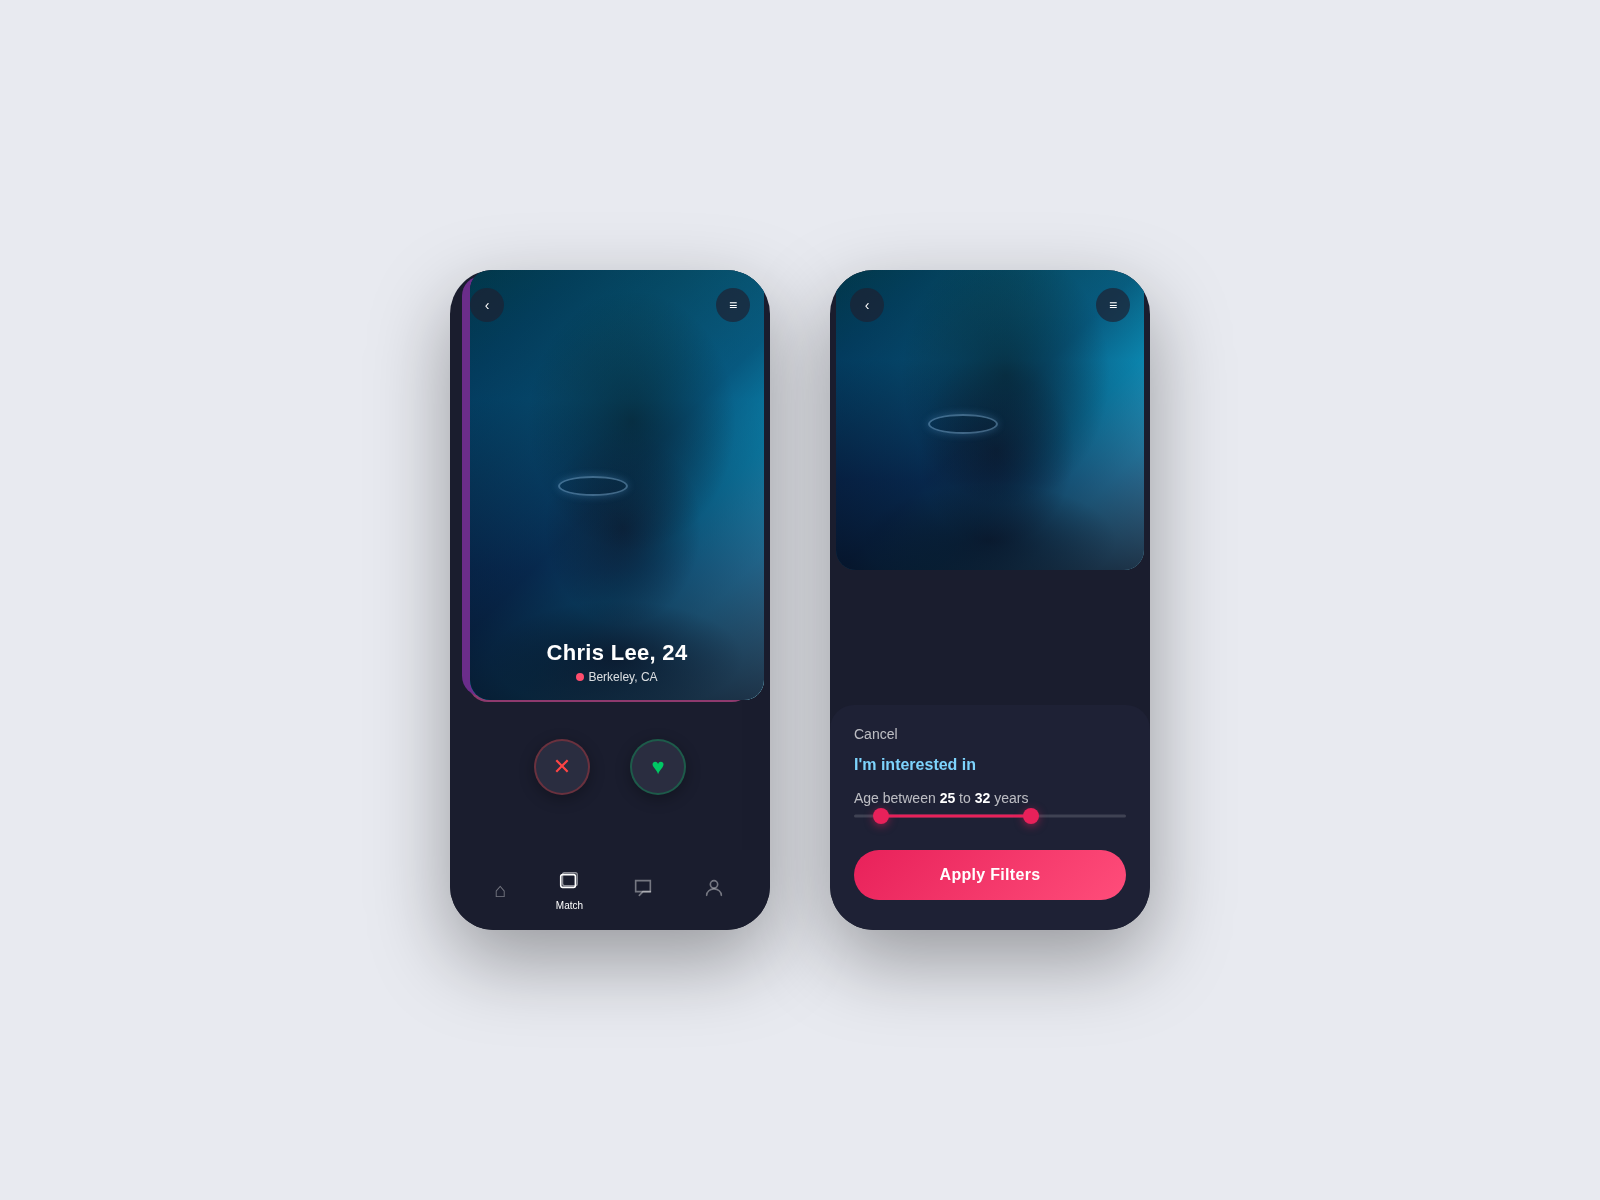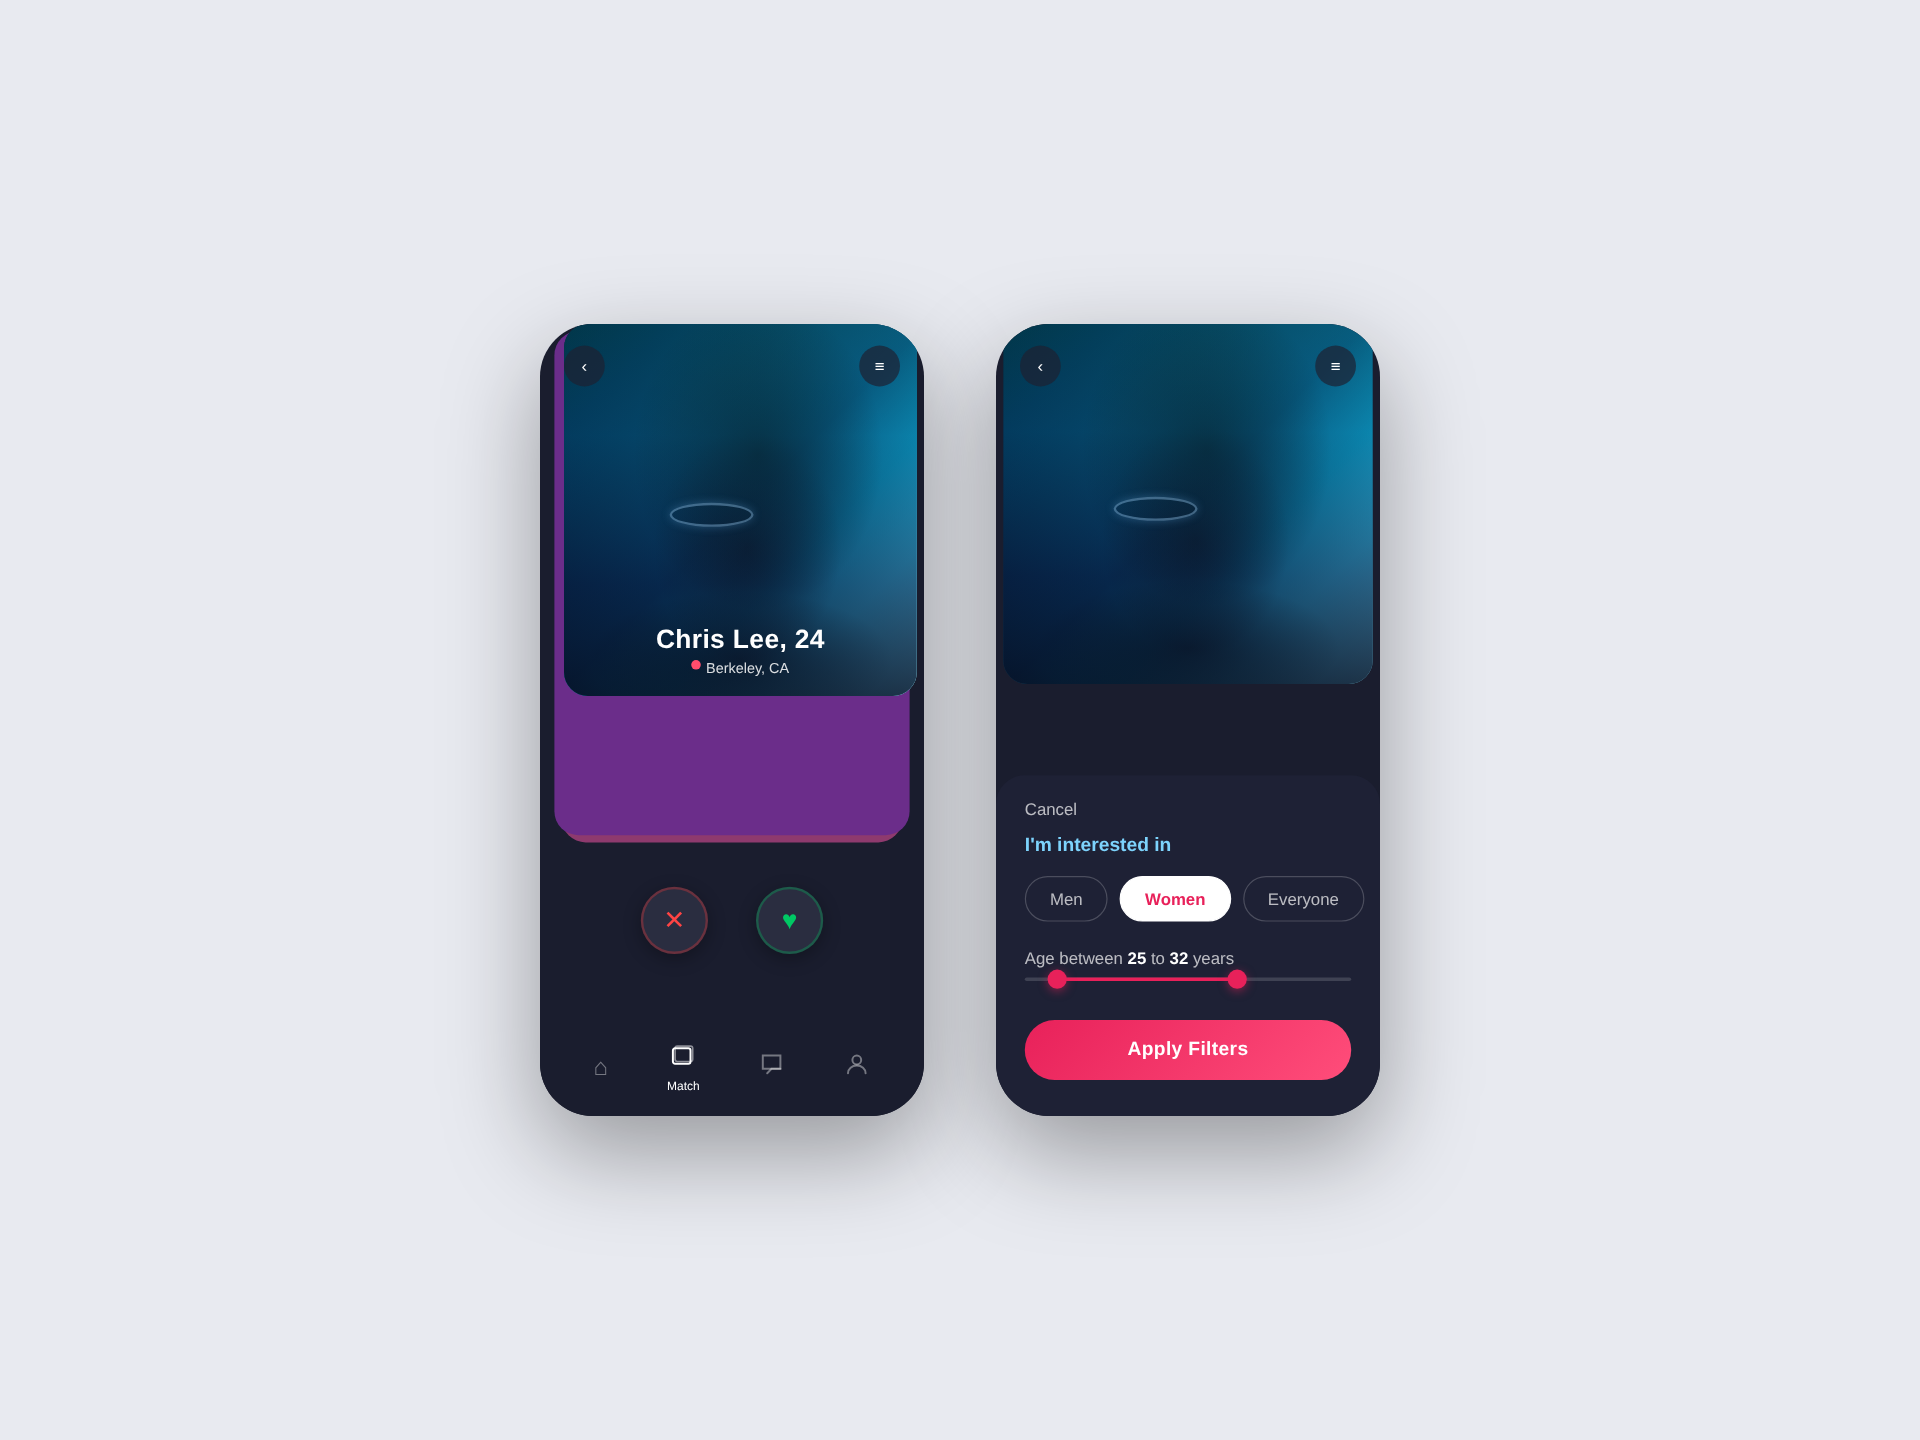--- a/index.html
+++ b/index.html
@@ -78,21 +78,21 @@
       background: #6b2d8a;
       border-radius: 20px;
       z-index: 2;
     }
 
     
     .profile-card {
       position: absolute;
       top: 0;
       left: 20px; right: 6px;
-      height: 310px;
+      height: 430px;
       border-radius: 20px;
       overflow: hidden;
       z-index: 3;
     }
 
     .profile-image {
       width: 100%;
       height: 100%;
       background: linear-gradient(135deg, #0a2a4a 0%, #0d3b5e 20%, #1a5c7a 40%, #00b4d8 60%, #6ec6e8 80%, #a8e6f0 100%);
       position: relative;
@@ -113,21 +113,21 @@
       font-size: 22px;
       font-weight: 700;
       letter-spacing: 0.3px;
     }
 
     .profile-location {
       font-size: 12px;
       color: rgba(255,255,255,0.85);
       margin-top: 4px;
       display: flex;
-      align-items: flex-start;
+      align-items: center;
       justify-content: center;
       gap: 4px;
     }
 
     .location-dot {
       width: 8px;
       height: 8px;
       background: #ff4d6d;
       border-radius: 50%;
       display: inline-block;
@@ -422,31 +422,20 @@
       </div>
     </div>
   </div>
 
   <div class="filter-panel">
     <span class="cancel-btn">Cancel</span>
 
     <div class="filter-title">I'm interested in</div>
 
     
-    <div class="interest-buttons">
-      <button class="interest-btn">
-        <span>Men</span>
-      </button>
-      <button class="interest-btn active">
-        <span>Women</span>
-      </button>
-      <button class="interest-btn">
-        <span>Everyone</span>
-      </button>
-    </div>
 
     
     <div class="age-label">
       <span>Age between</span>
       <strong> <span>25</span> </strong>
       <span>to</span>
       <strong> <span>32</span> </strong>
       <span>years</span>
     </div>
 

